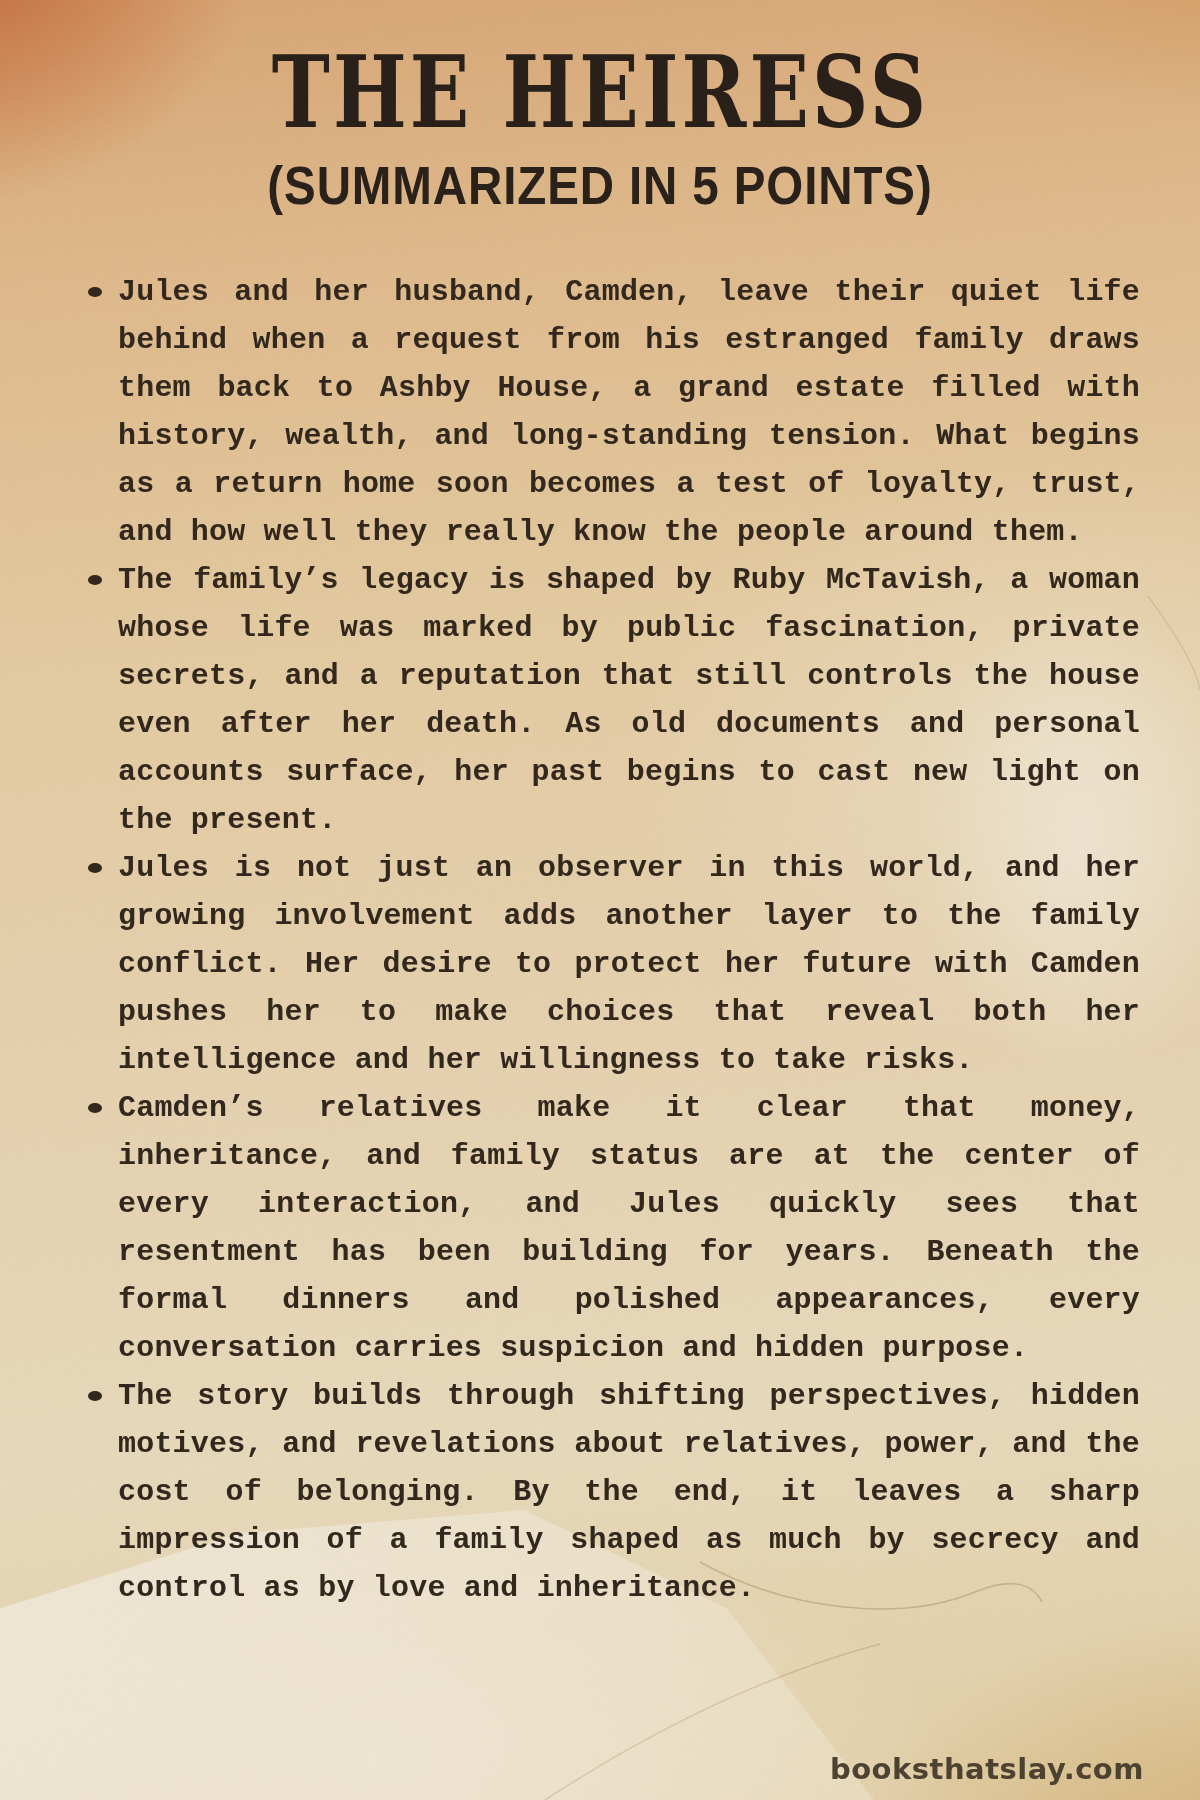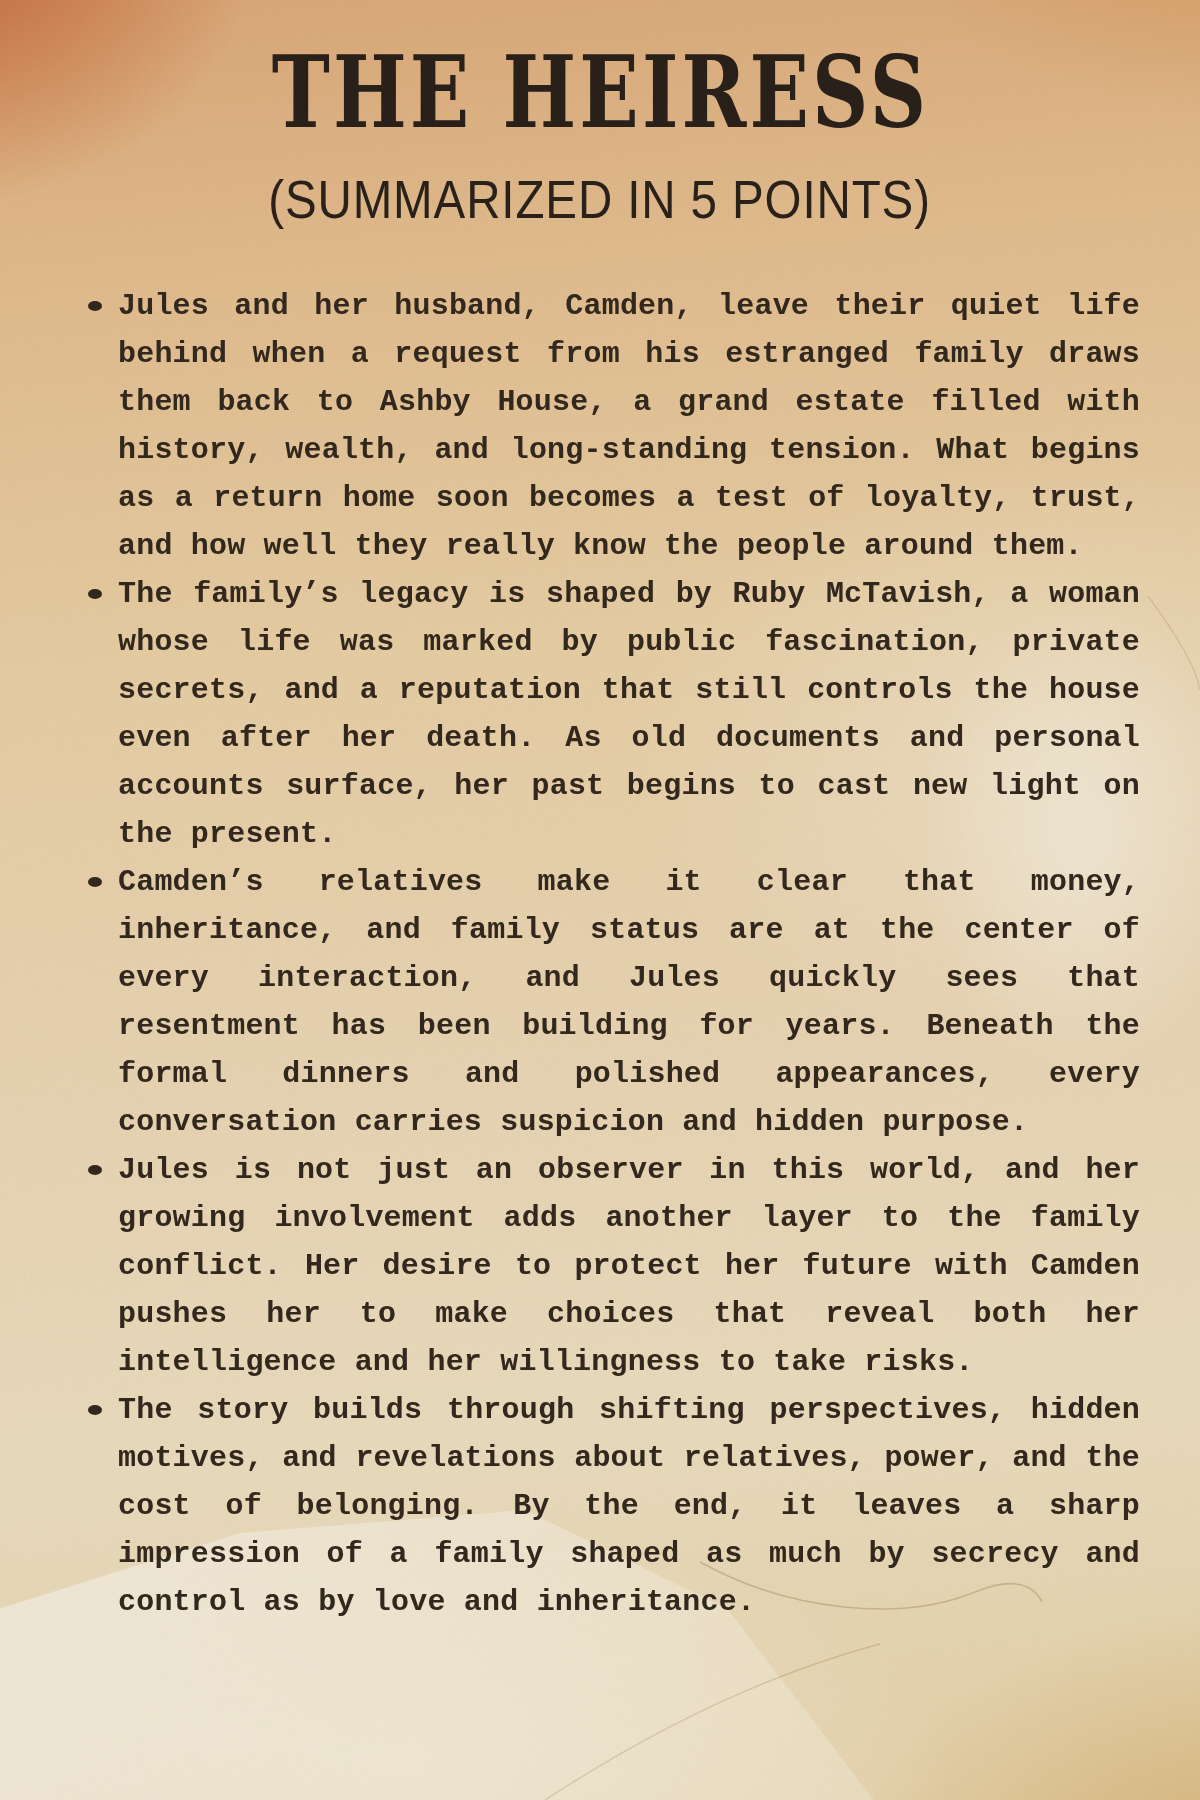--- a/index.html
+++ b/index.html
@@ -40,23 +40,23 @@
     font-weight: bold;
     font-size: 100px;
     line-height: 1.12;
     letter-spacing: 4px;
     color: #29211a;
     white-space: nowrap;
   }
   .title .squeeze { display: inline-block; transform: scaleX(0.78); transform-origin: 50% 50%; }
 
   .subtitle {
-    margin: 18px 0 0 0;
+    margin: 4px 0 0 0;
     font-family: "Liberation Sans", sans-serif;
-    font-weight: normal;
+    font-weight: bold;
     font-size: 54px;
     line-height: 1.25;
     letter-spacing: 1px;
     color: #2b231b;
     white-space: nowrap;
   }
   .subtitle .squeeze { display: inline-block; transform: scaleX(0.88); transform-origin: 50% 50%; }
 
   .summary {
     position: relative;
@@ -109,32 +109,33 @@
     <li>
       <span class="dot"></span>
       <span class="bullet-text">Jules and her husband, Camden, leave their quiet life behind when a request from his estranged family draws them back to Ashby House, a grand estate filled with history, wealth, and long-standing tension. What begins as a return home soon becomes a test of loyalty, trust, and how well they really know the people around them.</span>
     </li>
     <li>
       <span class="dot"></span>
       <span class="bullet-text">The family’s legacy is shaped by Ruby McTavish, a woman whose life was marked by public fascination, private secrets, and a reputation that still controls the house even after her death. As old documents and personal accounts surface, her past begins to cast new light on the present.</span>
     </li>
     <li>
       <span class="dot"></span>
-      <span class="bullet-text">Camden’s relatives make it clear that money, inheritance, and family status are at the center of every interaction, and Jules quickly sees that resentment has been building for years. Beneath the formal dinners and polished appearances, every conversation carries suspicion and hidden purpose.</span>
+      <span class="bullet-text">Jules is not just an observer in this world, and her growing involvement adds another layer to the family conflict. Her desire to protect her future with Camden pushes her to make choices that reveal both her intelligence and her willingness to take risks.</span>
     </li>
     <li>
       <span class="dot"></span>
-      <span class="bullet-text">Jules is not just an observer in this world, and her growing involvement adds another layer to the family conflict. Her desire to protect her future with Camden pushes her to make choices that reveal both her intelligence and her willingness to take risks.</span>
+      <span class="bullet-text">Camden’s relatives make it clear that money, inheritance, and family status are at the center of every interaction, and Jules quickly sees that resentment has been building for years. Beneath the formal dinners and polished appearances, every conversation carries suspicion and hidden purpose.</span>
     </li>
     <li>
       <span class="dot"></span>
       <span class="bullet-text">The story builds through shifting perspectives, hidden motives, and revelations about relatives, power, and the cost of belonging. By the end, it leaves a sharp impression of a family shaped as much by secrecy and control as by love and inheritance.</span>
     </li>
   </ul>
 
+  <div class="site-credit">booksthatslay.com</div>
 
   <svg class="texture" width="1200" height="1800" viewBox="0 0 1200 1800" xmlns="http://www.w3.org/2000/svg">
     <defs>
       <filter id="grain" x="0" y="0" width="100%" height="100%">
         <feTurbulence type="fractalNoise" baseFrequency="0.8" numOctaves="3" seed="7" stitchTiles="stitch"></feTurbulence>
         <feColorMatrix type="matrix" values="0 0 0 0 0.42  0 0 0 0 0.33  0 0 0 0 0.22  0.45 0.45 0.45 0 0"></feColorMatrix>
       </filter>
     </defs>
     <rect width="1200" height="1800" filter="url(#grain)" opacity="0.16"></rect>
     <path d="M700 1562 C 790 1612, 902 1622, 975 1592 C 1010 1578, 1032 1582, 1042 1602" stroke="#8a7450" stroke-opacity="0.30" stroke-width="1.6" fill="none"></path>

